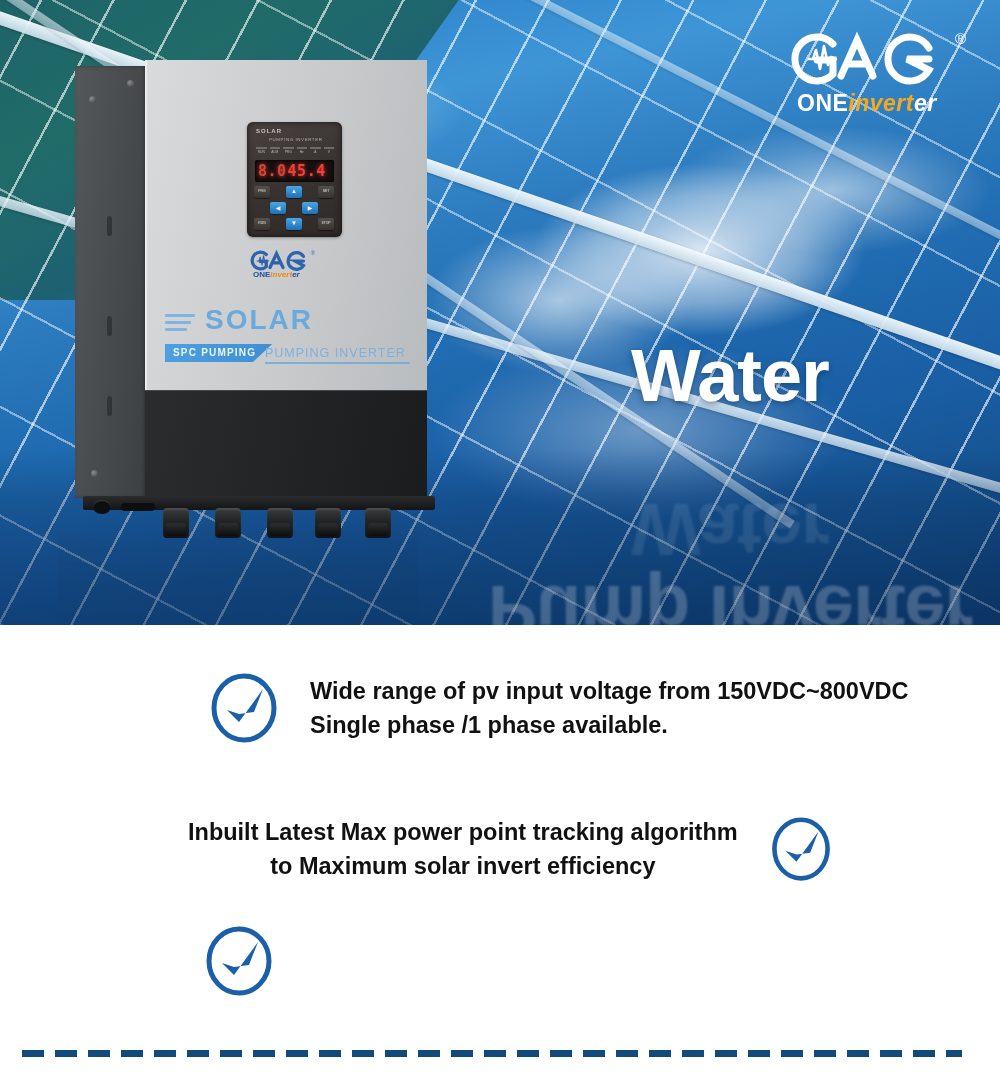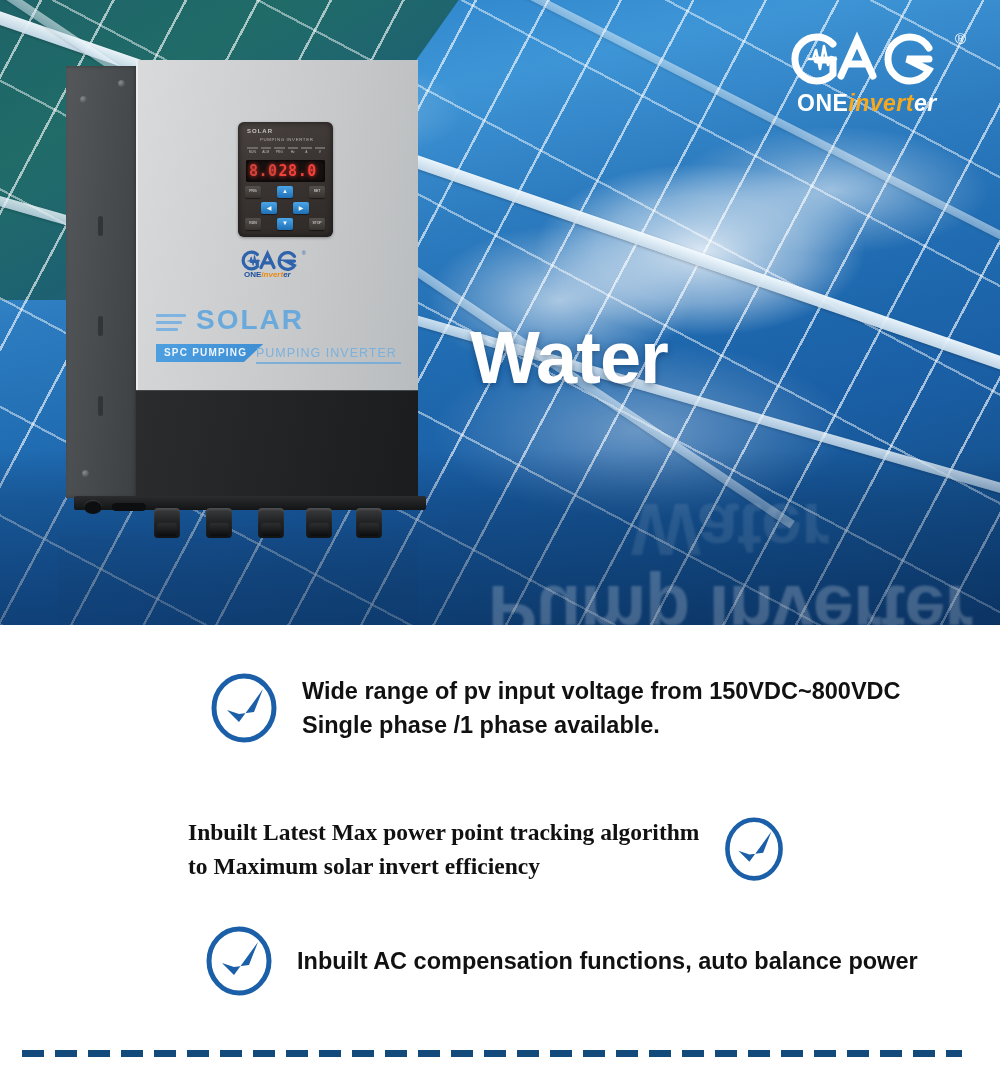--- a/index.html
+++ b/index.html
@@ -69,37 +69,37 @@
     position:absolute; left:18px; top:68px; width:180px;
     font-size:23px; font-weight:bold; letter-spacing:.5px; line-height:1;
     white-space:nowrap;
   }
   .brand-sub .one{ color:#ffffff; }
   .brand-sub .inv{ color:#F7A81B; font-style:italic; }
   .brand-sub .er{ color:#ffffff; font-style:italic; }
 
   
   .headline{
-    position:absolute; left:470px; top:321px; width:520px;
-    color:#fff;
+    position:absolute; left:470px; top:339px; width:520px;
+    text-align:center; color:#fff;
     font-weight:bold; line-height:1.0;
     text-shadow:0 2px 6px rgba(4,35,70,.45);
   }
   .headline .l1{ display:block; font-size:74px; letter-spacing:-1px; }
   .headline .l2{ display:block; font-size:74px; letter-spacing:-1px; margin-top:8px; }
   .headline-reflect{
     position:absolute; left:470px; top:492px; width:520px; text-align:center;
     color:rgba(255,255,255,.22); font-weight:bold; line-height:1.0;
     transform:scaleY(-1); filter:blur(1px); pointer-events:none;
   }
   .headline-reflect .l2{ display:block; font-size:74px; letter-spacing:-1px; }
   .headline-reflect .l1{ display:block; font-size:74px; letter-spacing:-1px; opacity:.45; margin-top:8px;}
 
   
-  .product{ position:absolute; left:66px; top:60px; width:360px; height:460px; }
+  .product{ position:absolute; left:75px; top:60px; width:360px; height:460px; }
   .pd-side{ 
     position:absolute; left:0; top:6px; width:72px; height:432px;
     background:linear-gradient(95deg,#55585a 0%,#4a4d4f 45%,#3c4042 100%);
     box-shadow:inset -2px 0 4px rgba(0,0,0,.35);
   }
   .pd-side .scr{ position:absolute; width:7px; height:7px; border-radius:50%;
     background:radial-gradient(circle at 35% 35%,#8a8d8f,#3a3c3e); }
   .pd-side .vent{ position:absolute; left:32px; width:5px; height:20px; border-radius:3px;
     background:#2c2f31; opacity:.8; }
   .pd-face{ 
@@ -180,26 +180,26 @@
   .pd-reflect{
     position:absolute; left:58px; top:524px; width:360px; height:100px;
     transform:scaleY(-1); opacity:.20; filter:blur(1.5px); pointer-events:none;
     background:linear-gradient(180deg, rgba(20,22,24,.9), rgba(20,22,24,0));
     -webkit-mask-image:linear-gradient(180deg, rgba(0,0,0,0), rgba(0,0,0,.9));
             mask-image:linear-gradient(180deg, rgba(0,0,0,0), rgba(0,0,0,.9));
   }
 
   
   .features{ position:absolute; left:0; top:625px; width:1000px; height:467px; background:#fff; }
-  .feature{ position:absolute; display:flex; align-items:center; gap:22px; }
+  .feature{ position:absolute; display:flex; align-items:center; gap:30px; }
   .f1{ left:208px; top:47px; }
   .f2{ left:188px; top:190px; }
   .f3{ left:203px; top:300px; }
   .feature .txt{ font-size:23.5px; font-weight:bold; color:#111; line-height:1.45; white-space:nowrap; }
-  .f2 .txt{ text-align:left;font-family:Liberation Serif, serif; }
+  .f2 .txt{ text-align:center; }
   .tick{ flex:0 0 auto; width:72px; height:72px; }
   .f2 .tick{ width:66px; height:66px; }
 
   .divider{
     position:absolute; left:22px; top:425px; width:940px; height:7px;
     background:repeating-linear-gradient(90deg,#124a7c 0px,#124a7c 22px, transparent 22px, transparent 33px);
   }
 </style>
 </head>
 <body>
@@ -274,21 +274,21 @@
       <div class="leds">
         <span class="led"><i></i><span>RUN</span></span>
         <span class="led"><i></i><span>ALM</span></span>
         <span class="led"><i></i><span>PRG</span></span>
         <span class="led"><i></i><span>Hz</span></span>
         <span class="led"><i></i><span>A</span></span>
         <span class="led"><i></i><span>V</span></span>
       </div>
       <div class="lcd">
         <span class="d1">8.0</span>
-        <span>28.0</span>
+        <span>45.4</span>
       </div>
       <div class="keys">
         <div class="key" style="left:0;top:0">
             <b>PRG</b>
           </div>
         <div class="key blue" style="left:32px;top:0">
             <b>▲</b>
           </div>
         <div class="key" style="left:64px;top:0">
             <b>SET</b>
@@ -366,18 +366,17 @@
       <path d="M19 38 L31 50 L55 17 L46 40 L31 42 Z" fill="#1B5FA8"></path>
     </svg>
   </div>
 
   <div class="feature f3">
     <svg class="tick" viewBox="0 0 72 72">
       <ellipse cx="36" cy="36" rx="30" ry="32" fill="none" stroke="#1B5FA8" stroke-width="5"></ellipse>
       <path d="M19 38 L31 50 L55 17 L46 40 L31 42 Z" fill="#1B5FA8"></path>
     </svg>
     <div class="txt">
-      <div>Inbuilt AC compensation functions, auto balance power</div>
     </div>
   </div>
 
   <div class="divider"></div>
 </section>
 
 </body></html>

